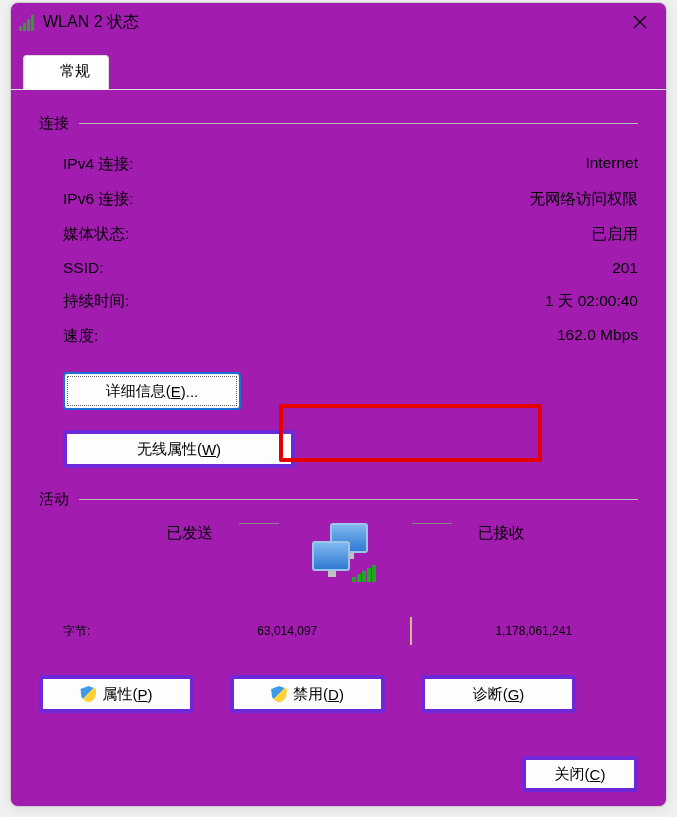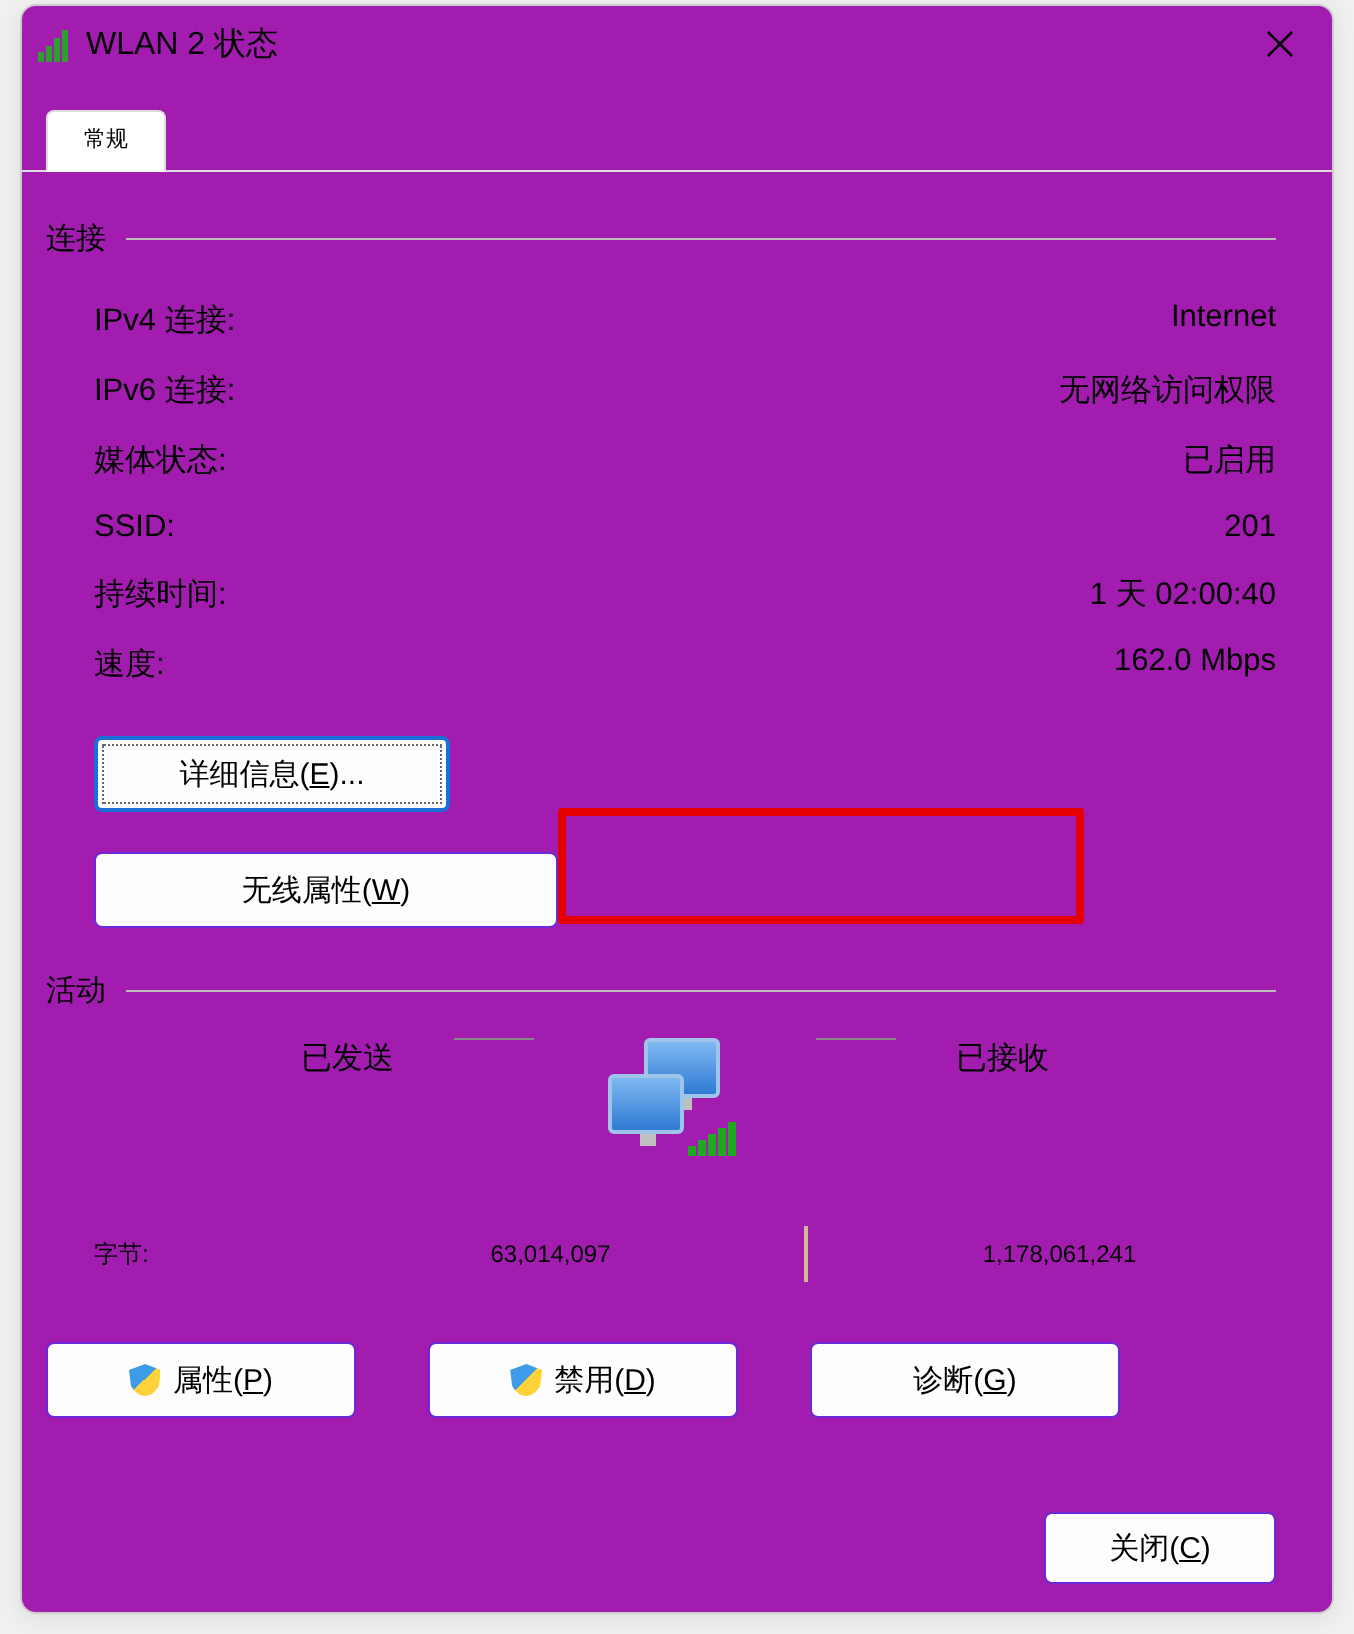--- a/index.html
+++ b/index.html
@@ -52,31 +52,31 @@
     cursor: pointer;
     margin-right: -4px;
   }
   .tabrow {
     display: flex;
     padding-left: 12px;
     border-bottom: 1px solid #ddd;
     margin-top: 14px;
   }
   .tab {
-    padding: 6px 18px 8px 18px;
+    padding: 6px 18px 8px 36px;
     border: 1px solid #ddd;
     border-bottom: 1px solid #fff;
     border-radius: 4px 4px 0 0;
     background: #fff;
     margin-bottom: -1px;
-    font-size: 11px;
+    font-size: 15px;
     cursor: pointer;
   }
   .panel {
-    padding: 18px 28px 12px 12px;
+    padding: 18px 28px 12px 28px;
   }
   .section-header {
     display: flex;
     align-items: center;
     margin: 6px 0 14px 0;
   }
   .section-header span {
     font-size: 15px;
   }
   .section-header .line {
@@ -104,21 +104,21 @@
     background: #21a821;
   }
   .btnrow1 {
     display: flex;
     gap: 20px;
     margin: 18px 0 8px 24px;
     flex-direction: column;
   }
   .btn {
     height: 38px;
-    border: 1px solid #6d28d9;
+    border: 4px solid #6d28d9;
     background: #fdfdfd;
     border-radius: 4px;
     font-size: 15px;
     font-family: inherit;
     cursor: pointer;
     display: inline-flex;
     align-items: center;
     justify-content: center;
     padding: 0 18px;
   }

